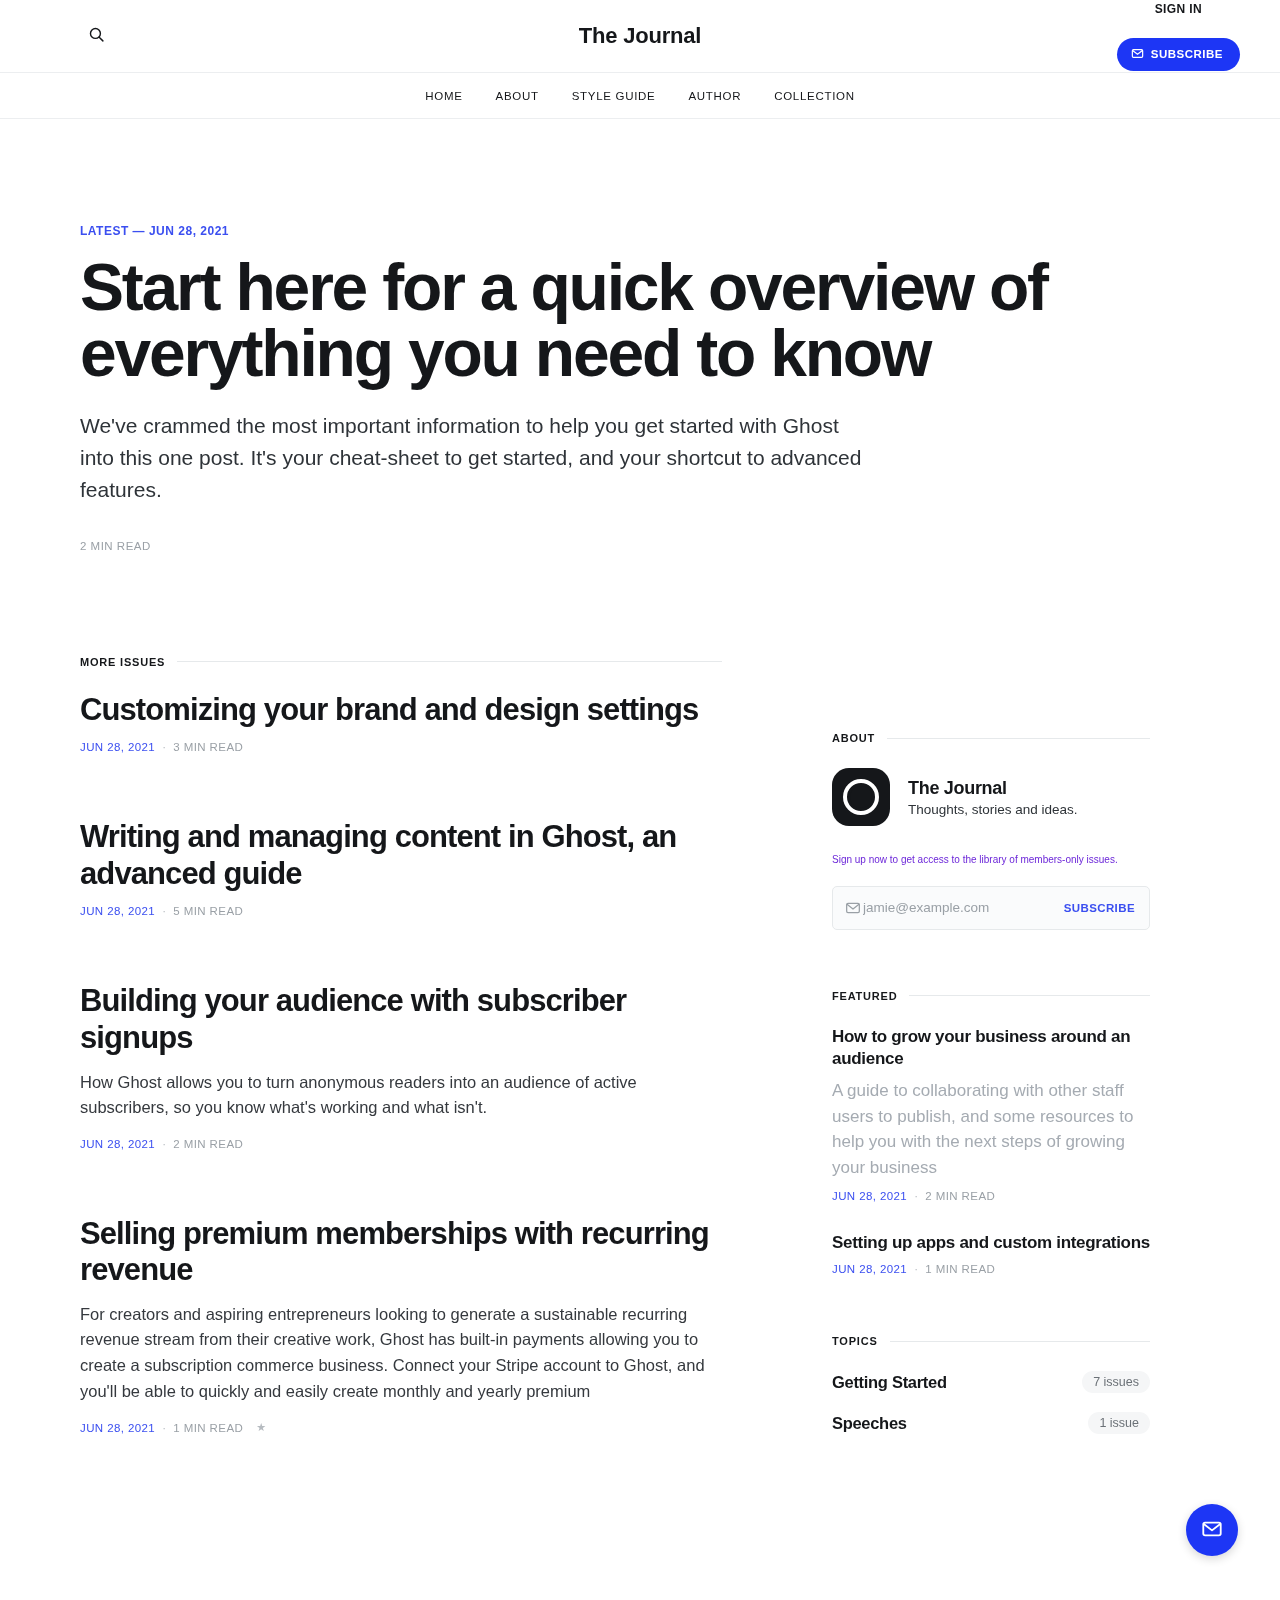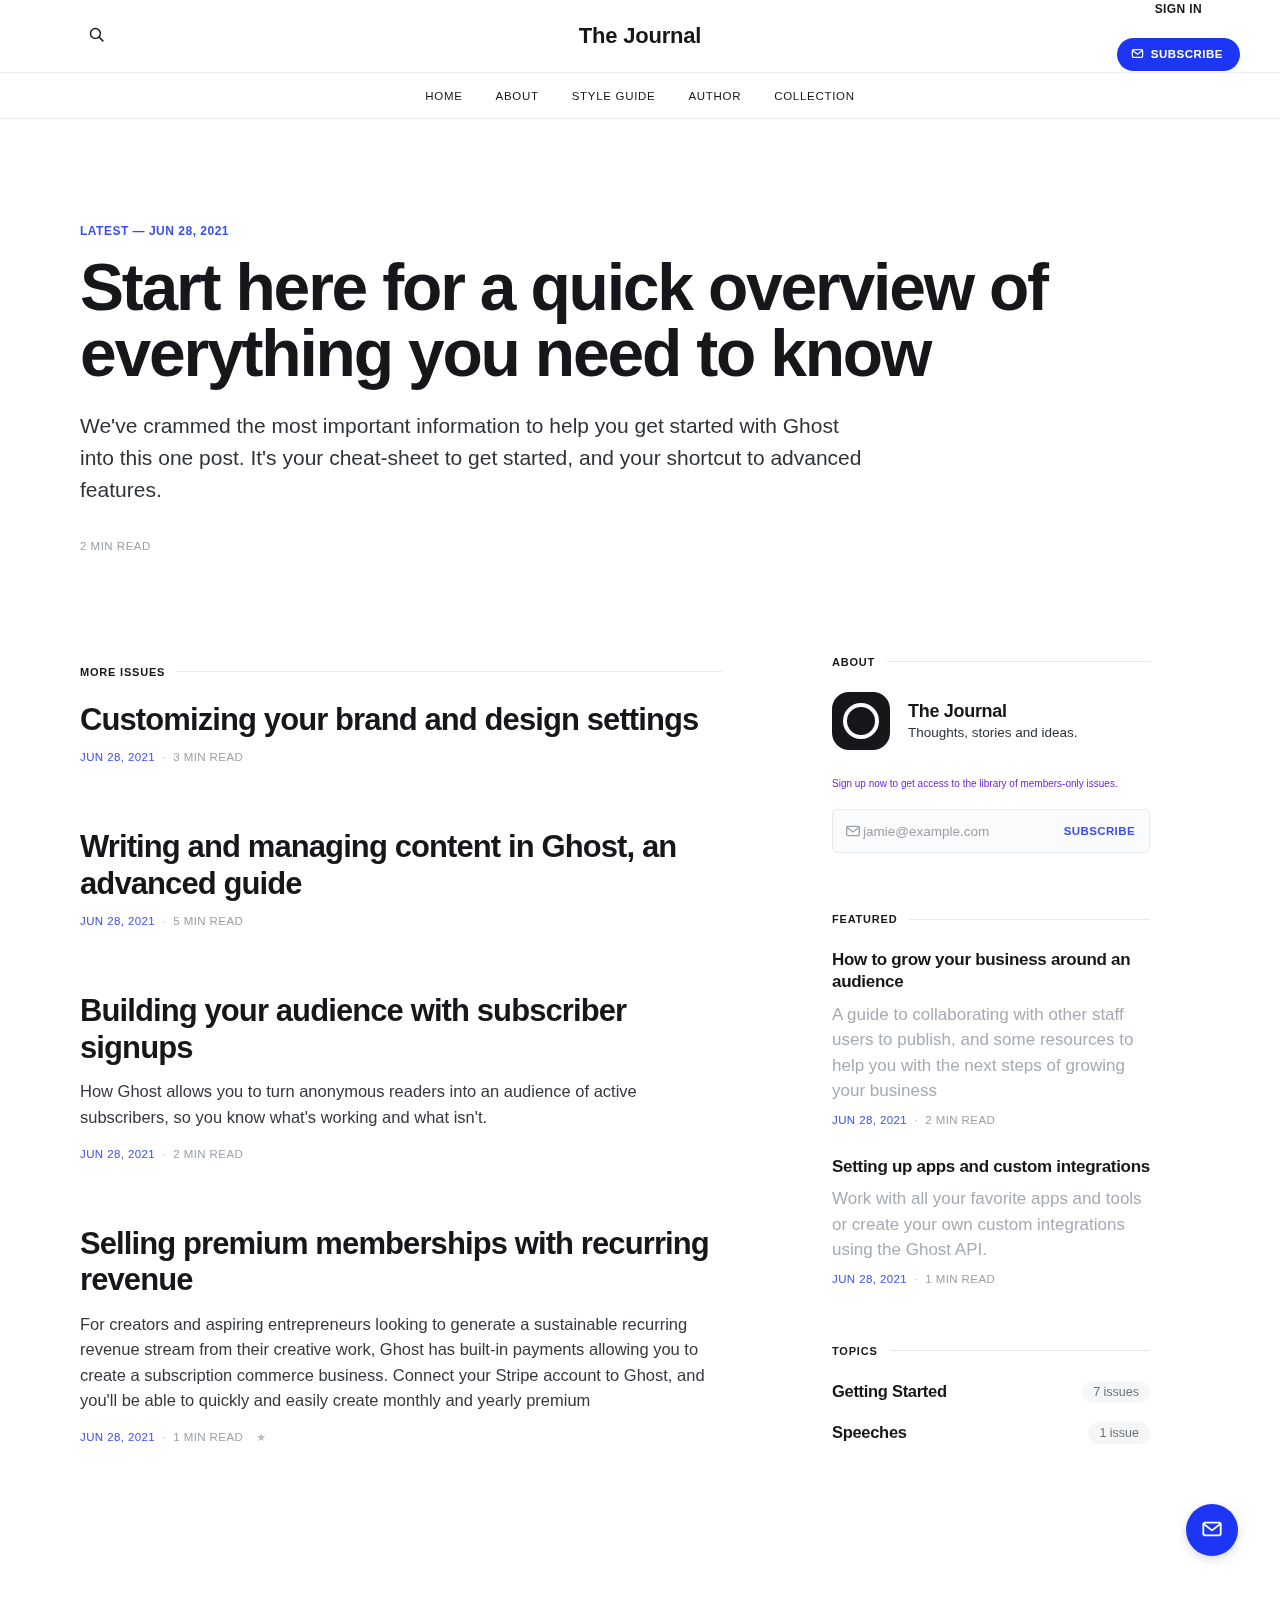--- a/index.html
+++ b/index.html
@@ -325,21 +325,20 @@
         <p class="feat-excerpt">A guide to collaborating with other staff users to publish, and some resources to help you with the next steps of growing your business</p>
         <div class="article-meta">
           <span class="meta-date">JUN 28, 2021</span>
           <span class="meta-dot">·</span>
           <span class="meta-read">2 MIN READ</span>
         </div>
       </div>
 
       <div class="feat-item">
         <h3 class="feat-title">Setting up apps and custom integrations</h3>
-        <p class="feat-excerpt">Work with all your favorite apps and tools or create your own custom integrations using the Ghost API.</p>
         <div class="article-meta">
           <span class="meta-date">JUN 28, 2021</span>
           <span class="meta-dot">·</span>
           <span class="meta-read">1 MIN READ</span>
         </div>
       </div>
     </div>
 
     <div class="side-block">
       <div class="section-head">

